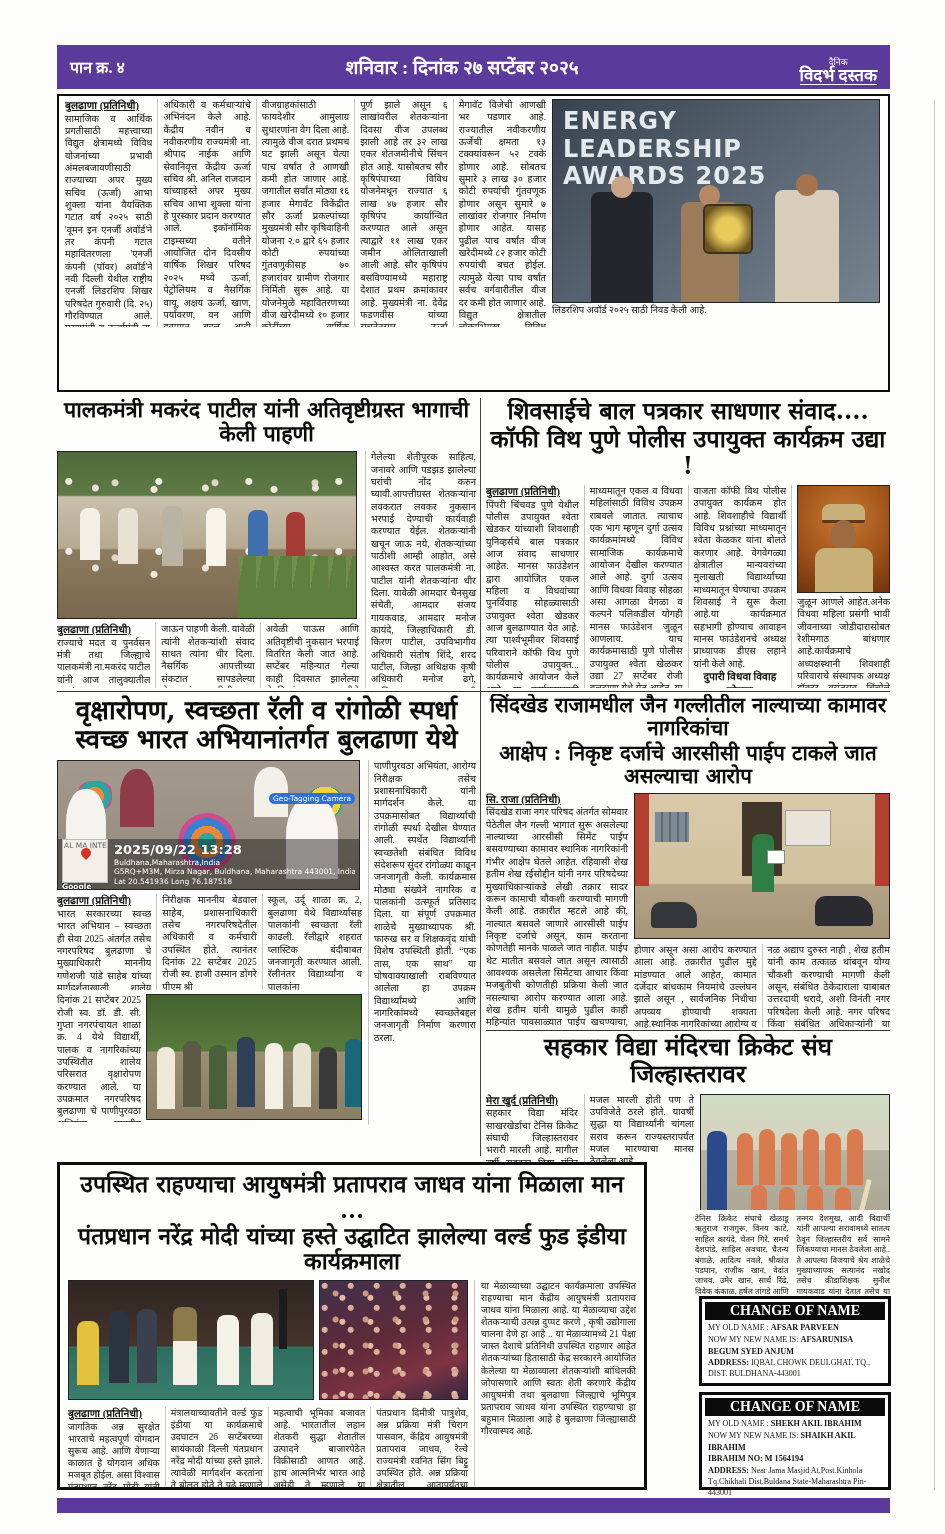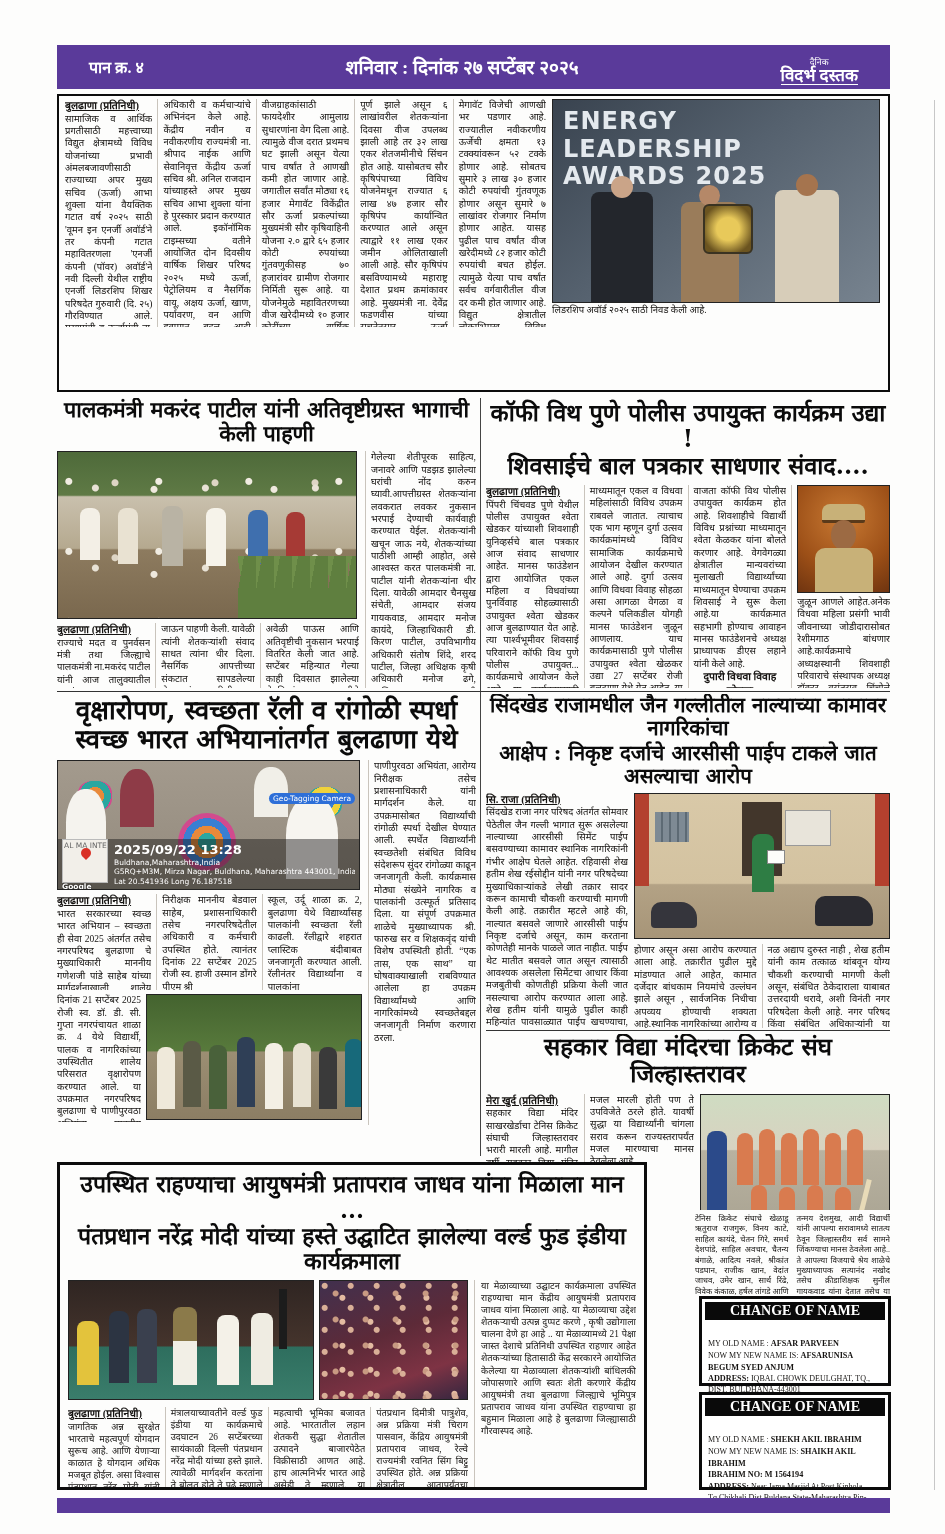--- a/index.html
+++ b/index.html
@@ -52,29 +52,29 @@
   .glogo{position:absolute;left:4px;bottom:-2px;color:#fff;font-size:9px;font-weight:bold;
        font-family:"DejaVu Sans",sans-serif;text-shadow:0 0 2px #000;}
   .ph-building{background:linear-gradient(180deg,#d9c9a8 0%,#d3c2a0 62%,#b3a285 63%,#a79578 100%);}
   .ph-trees{background:linear-gradient(180deg,#44632f 0%,#587a3c 45%,#9b8e73 46%,#8c7e64 100%);}
   .ph-stage{background:linear-gradient(180deg,#2f2522 0%,#45342c 55%,#2e6e5e 56%,#3a7d6b 100%);}
   .ph-cricket{background:linear-gradient(180deg,#cfdcc2 0%,#d8d2c0 40%,#b8b2a0 41%,#a9a392 100%);}
   .ph-cop{background:radial-gradient(circle at 50% 30%,#c97a33 0%,#9c4f17 60%,#6f3410 100%);}
   .con-box{border:3px solid #0a0a0a;background:#fff;box-sizing:border-box;padding:3px;}
   .con-title{background:#0a0a0a;color:#fff;text-align:center;font-weight:bold;
        font-size:14px;font-family:"Liberation Serif",serif;padding:1px 0;}
-  .con-body{font-size:8px;line-height:1.35;padding:18px 3px;font-family:"Liberation Serif",serif;}
+  .con-body{font-size:8px;line-height:1.35;padding:2px 3px;font-family:"Liberation Serif",serif;}
   .con-body b{font-size:8.2px;}
 </style>
 </head>
 <body>
 
 <div class="page">
 
-  <div class="abs bar" style="left:57px;top:45px;width:833px;height:44px;display:flex;align-items:center;justify-content:space-between;padding:0 32px;box-sizing:border-box;">
+  <div class="abs bar" style="left:57px;top:45px;width:833px;height:44px;display:flex;align-items:center;justify-content:space-between;padding:0 13px;box-sizing:border-box;">
     <div class="hdr-txt" style="font-size:16px;font-weight:bold;">पान क्र. ४</div>
     <div class="hdr-txt" style="font-size:19px;font-weight:bold;">शनिवार : दिनांक २७ सप्टेंबर २०२५</div>
     <div style="text-align:center;line-height:1;">
       <div class="hdr-txt" style="font-size:9px;margin-top:9px;">दैनिक</div>
       <div class="hdr-txt" style="font-size:17px;font-weight:bold;border-bottom:1px solid #fff;">विदर्भ दस्तक</div>
     </div>
   </div>
 
   <div class="abs box" style="left:57px;top:94px;width:833px;height:298px;padding:3px 6px;overflow:hidden;">
     <div style="display:flex;gap:6px;height:228px;">
@@ -132,22 +132,22 @@
           </div>
           <div class="col">जाऊन पाहणी केली. यावेळी त्यांनी शेतकऱ्यांशी संवाद साधत त्यांना धीर दिला. नैसर्गिक आपत्तीच्या संकटात सापडलेल्या शेतकऱ्यांच्या पाठीशी राज्य शासन खंबीरपणे उभे आहे. मागील जून ते ऑगस्ट महिन्यातील</div>
           <div class="col">अवेळी पाऊस आणि अतिवृष्टीची नुकसान भरपाई वितरित केली जात आहे. सप्टेंबर महिन्यात गेल्या काही दिवसात झालेल्या शेतपिकांच्या नुकसानीचे पंचनामे पूर्ण करुन घ्यावे. नदीकाठच्या खरडून गेल्या जमिनी व वाहून</div>
         </div>
       </div>
       <div class="body-txt" style="flex:1;border-left:1px solid #c9c4bc;padding-left:5px;">गेलेल्या शेतीपूरक साहित्य, जनावरे आणि पडझड झालेल्या घरांची नोंद करुन घ्यावी.आपत्तीग्रस्त शेतकऱ्यांना लवकरात लवकर नुकसान भरपाई देण्याची कार्यवाही करण्यात येईल. शेतकऱ्यांनी खचून जाऊ नये, शेतकऱ्यांच्या पाठीशी आम्ही आहोत, असे आश्वस्त करत पालकमंत्री ना. पाटील यांनी शेतकऱ्यांना धीर दिला. यावेळी आमदार चैनसुख संचेती, आमदार संजय गायकवाड, आमदार मनोज कायंदे, जिल्हाधिकारी डी. किरण पाटील, उपविभागीय अधिकारी संतोष शिंदे, शरद पाटील, जिल्हा अधिक्षक कृषी अधिकारी मनोज ढगे, तहसिलदार, तालुका कृषी अधिकारी, तलाठी आदी अधिकारी व कर्मचारी आणि ग्रामस्थ उपस्थित होते.</div>
     </div>
   </div>
 
   <div class="abs" style="left:486px;top:398px;width:404px;height:290px;overflow:hidden;">
+    <div class="headline" style="font-size:23.5px;">शिवसाईचे बाल पत्रकार साधणार संवाद....</div>
     <div class="headline" style="font-size:23.5px;margin-top:2px;">कॉफी विथ पुणे पोलीस उपायुक्त कार्यक्रम उद्या !</div>
-    <div class="headline" style="font-size:23.5px;">शिवसाईचे बाल पत्रकार साधणार संवाद....</div>
     <div class="cols" style="margin-top:6px;height:208px;">
       <div class="col">
         <div class="byl">बुलढाणा (प्रतिनिधी)</div>
         <span>पिंपरी चिंचवड पुणे येथील पोलीस उपायुक्त श्वेता खेडकर यांच्याशी शिवशाही युनिव्हर्सचे बाल पत्रकार आज संवाद साधणार आहेत. मानस फाउंडेशन द्वारा आयोजित एकल महिला व विधवांच्या पुनर्विवाह सोहळ्यासाठी उपायुक्त श्वेता खेडकर आज बुलढाण्यात येत आहे. त्या पार्श्वभूमीवर शिवसाई परिवाराने कॉफी विथ पुणे पोलीस उपायुक्त... कार्यक्रमाचे आयोजन केले आहे. या कार्यक्रमासाठी पत्रकार,सामाजिक क्षेत्रातील कार्यरत मान्यवर ,शिक्षण क्षेत्रातील तज्ज्ञ, पर्यावरण प्रेमी व राजकीय मंडळी यांना निमंत्रण देण्यात आले आहे. मानस फाउंडेशनच्या</span>
       </div>
       <div class="col">माध्यमातून एकल व विधवा महिलांसाठी विविध उपक्रम राबवले जातात. त्याचाच एक भाग म्हणून दुर्गा उत्सव कार्यक्रमांमध्ये विविध सामाजिक कार्यक्रमाचे आयोजन देखील करण्यात आले आहे. दुर्गा उत्सव आणि विधवा विवाह सोहळा असा आगळा वेगळा व कल्पने पलिकडील योगही मानस फाउंडेशन जुळून आणलाय. याच कार्यक्रमासाठी पुणे पोलीस उपायुक्त श्वेता खेळकर उद्या 27 सप्टेंबर रोजी बुलढाणा येथे येत आहेत. या निमित्ताने त्यांच्याशी भेटी गाठी व संवादाचा कार्यक्रम प्राध्यापक डी एस लहाने यांच्या संकल्पनेतून आयोजित करण्यात आला आहे. शिवशाही युनिव्हर्सल समता नगर बुलढाणा येथे सकाळी आठ</div>
       <div class="col">
         <span>वाजता कॉफी विथ पोलीस उपायुक्त कार्यक्रम होत आहे. शिवशाहीचे विद्यार्थी विविध प्रश्नांच्या माध्यमातून श्वेता केळकर यांना बोलते करणार आहे. वेगवेगळ्या क्षेत्रातील मान्यवरांच्या मुलाखती विद्यार्थ्यांच्या माध्यमातून घेण्याचा उपक्रम शिवसाई ने सुरू केला आहे.या कार्यक्रमात सहभागी होण्याच आवाहन मानस फाउंडेशनचे अध्यक्ष प्राध्यापक डीएस लहाने यांनी केले आहे.</span>
         <div class="subhead">दुपारी विधवा विवाह सोहळा</div>
         

